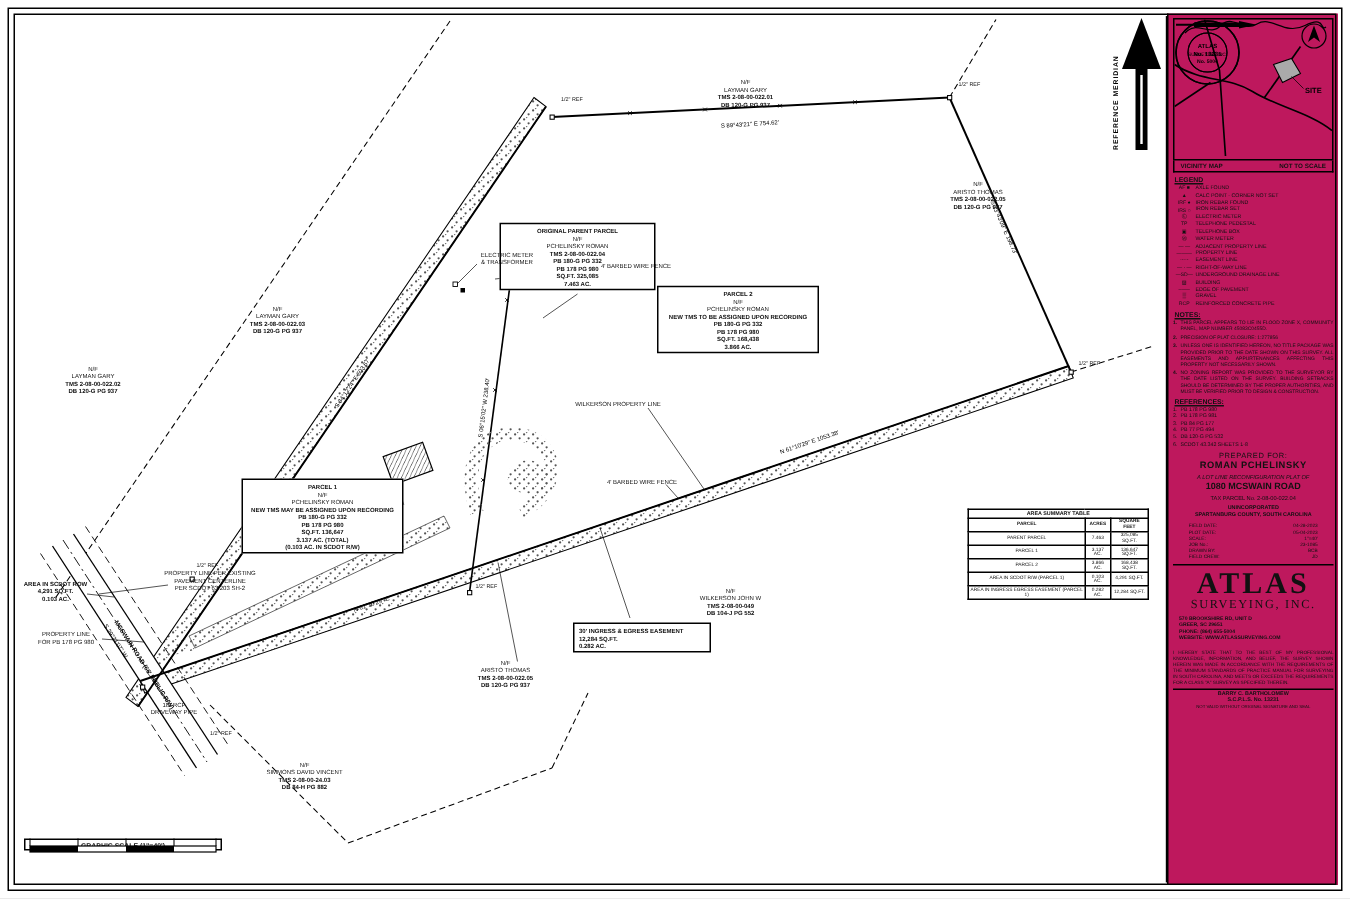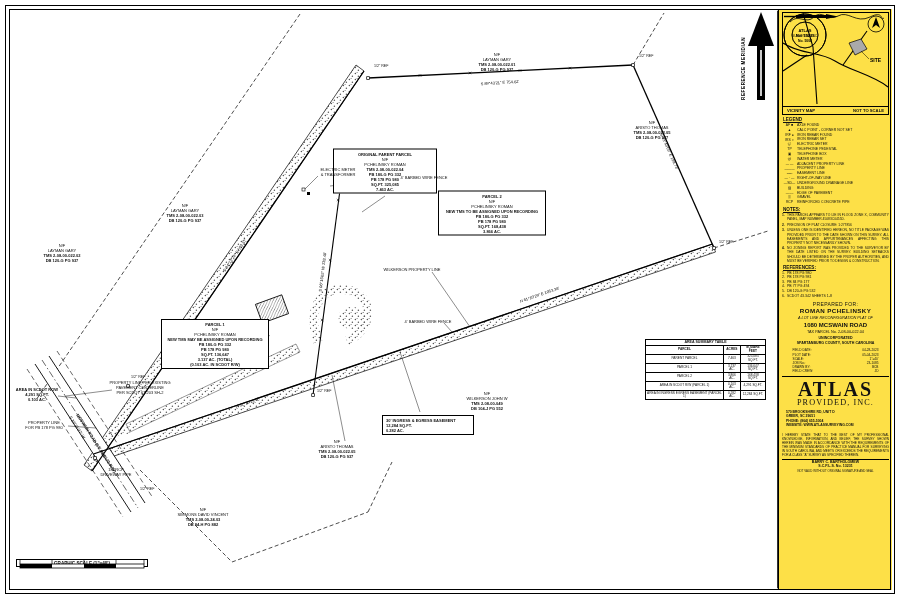--- a/index.html
+++ b/index.html
@@ -12,21 +12,21 @@
        transform:translate(-50%,-50%);white-space:nowrap;}
   .lbl .t{font-weight:bold;}
   .bx{border:0.7px solid #000;background:#fff;padding:1.5px 3px;}
   .pin{position:absolute;font-size:3.6px;white-space:nowrap;}
   
   .atab{position:absolute;left:645px;top:339px;width:121px;border-collapse:collapse;
         font-size:3.2px;text-align:center;background:#fff;}
   .atab td,.atab th{border:0.6px solid #000;padding:0.5px 1px;line-height:1.1;}
   .atab .tt{font-weight:bold;font-size:3.6px;}
   
-  .panel{position:absolute;top:9px;bottom:9px;left:778px;width:113px;background:#fde047;
+  .panel{position:absolute;top:9px;bottom:9px;left:778px;width:113px;background:#be185d;
          border-left:0.8px solid #000;box-shadow:-2.5px 0 0 -1.7px #000;}
   .panel-in{position:absolute;left:3px;right:3px;top:3px;bottom:3px;}
   .sec-title{font-size:4.6px;font-weight:bold;text-decoration:underline;margin:2px 0 1px 1px;}
   .leg-row{display:flex;align-items:center;font-size:3.5px;line-height:1.38;}
   .leg-sym{width:15px;text-align:center;flex:none;font-size:3.4px;}
   .note{font-size:3.3px;line-height:1.25;display:flex;margin-bottom:1.5px;text-align:justify;}
   .note .n{width:5px;flex:none;font-weight:bold;}
   .ref{font-size:3.5px;line-height:1.3;display:flex;}
   .ref .n{width:5px;flex:none;}
   .prep{text-align:center;}
@@ -529,21 +529,21 @@
       </div>
     </div>
 
     <div class="firm">
       <svg width="70" height="9">
         <rect x="14" y="3" width="30" height="3" fill="#000"></rect>
         <polygon points="44,2 56,4.5 44,7" fill="#000"></polygon>
         <line x1="2" y1="4.5" x2="14" y2="4.5" stroke="#000" stroke-width="1.4"></line>
       </svg>
       <div class="big">ATLAS</div>
-      <div class="sub">PROVIDED, INC.</div>
+      <div class="sub">SURVEYING, INC.</div>
       <div class="adr">
         <div>570 BROOKSHIRE RD, UNIT D</div>
         <div>GREER, SC 29651</div>
         <div>PHONE: (864) 655-5004</div>
         <div>WEBSITE: WWW.ATLASSURVEYING.COM</div>
       </div>
     </div>
 
     <div class="seals">
       <svg width="46" height="46">

